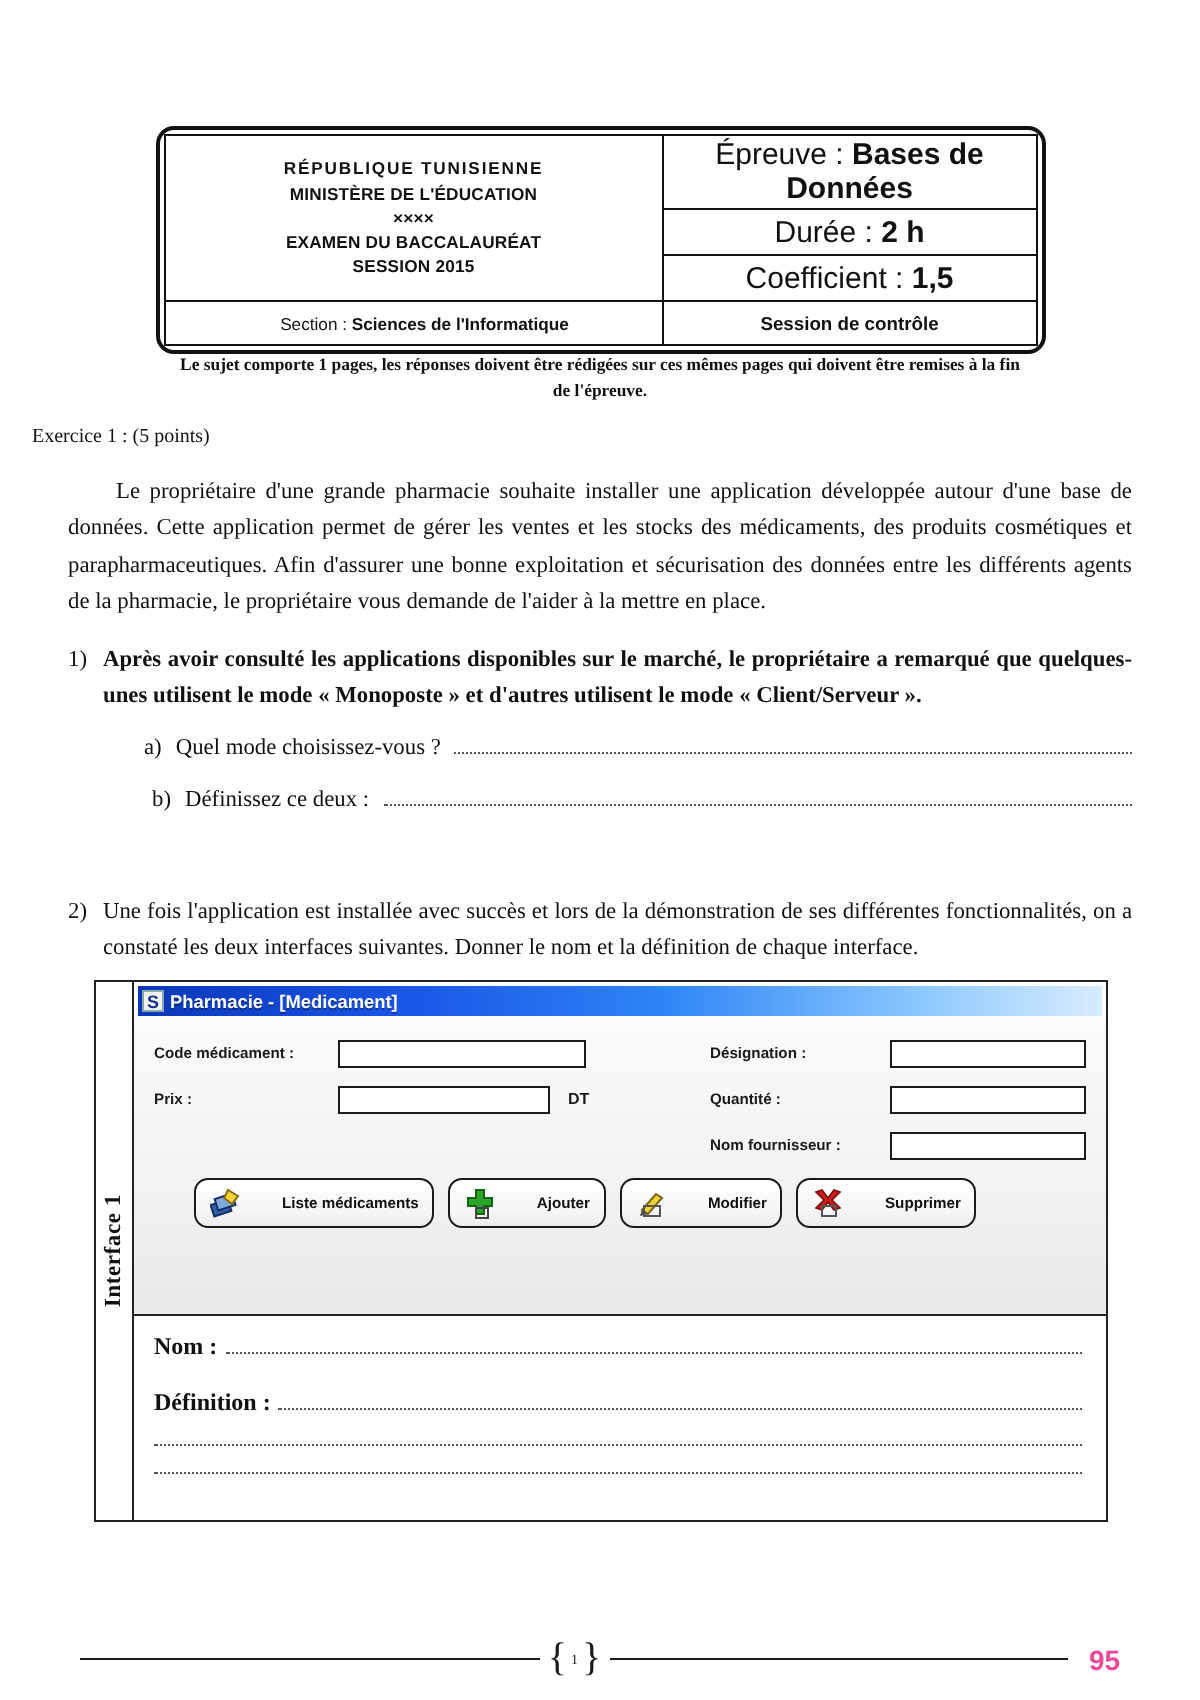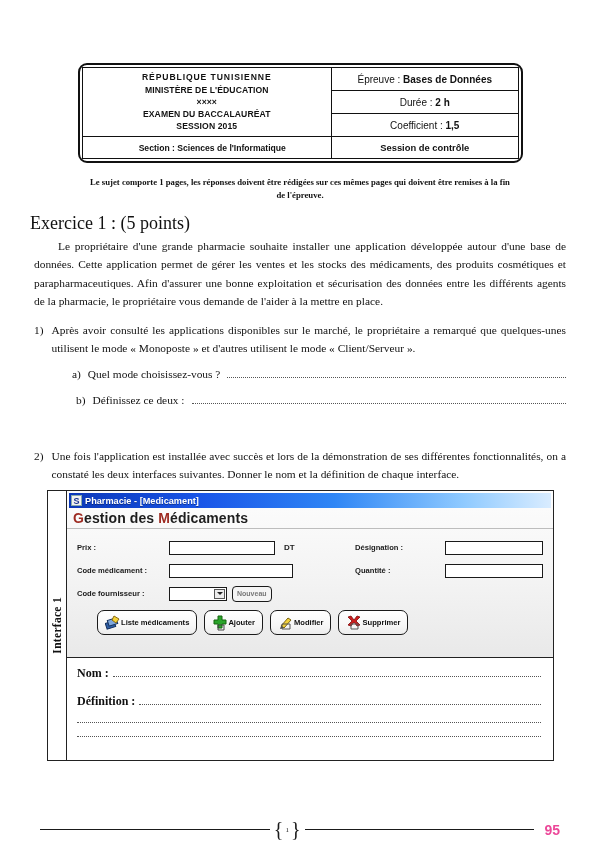--- a/index.html
+++ b/index.html
@@ -39,44 +39,44 @@
     padding: 1px 2px;
   }
   .hdr-left {
     width: 57%;
     font-size: 8.6px;
     font-weight: bold;
     line-height: 1.42;
     letter-spacing: .1px;
   }
   .hdr-left .l1 { letter-spacing: .9px; }
-  .hdr-right { font-size: 10px; height: 23px; }
+  .hdr-right { font-size: 15px; height: 23px; }
   .hdr-right b { font-weight: bold; }
   .hdr-right .lbl { font-weight: normal; }
   .sec-left { font-size: 8.6px; height: 22px; }
-  .sec-left .lbl { font-weight: bold; margin-left: 11px; }
+  .sec-left .lbl { font-weight: normal; margin-left: 11px; }
   .sec-left b { font-weight: bold; }
   .sec-right { font-size: 9.4px; font-weight: bold; height: 22px; }
 
   
   .notice {
     position: absolute;
     left: 90px; top: 176px; width: 420px;
     text-align: center;
     font-size: 8.7px;
     font-weight: bold;
     line-height: 1.45;
     font-family: "Liberation Serif", serif;
   }
 
   
   .ex-title {
     position: absolute;
-    left: 30px; top: 213px;
-    font-size: 18px;
+    left: 16px; top: 213px;
+    font-size: 10px;
     font-family: "Liberation Serif", serif;
   }
 
   
   .intro {
     position: absolute;
     left: 34px; top: 237px; width: 532px;
     font-size: 11.4px;
     line-height: 1.62;
     text-align: justify;
@@ -86,21 +86,21 @@
   
   .q1 {
     position: absolute;
     left: 34px; top: 321px; width: 532px;
     font-size: 11.4px;
     line-height: 1.62;
     display: flex;
     gap: 8px;
   }
   .q1 .num { flex: 0 0 auto; }
-  .q1 .txt { flex: 1 1 auto; text-align: justify; }
+  .q1 .txt { flex: 1 1 auto; text-align: justify; font-weight: bold; }
 
   .sub {
     position: absolute;
     left: 72px; width: 494px;
     font-size: 11.4px;
     display: flex;
     align-items: baseline;
     gap: 7px;
   }
   .sub-a { top: 368px; }
@@ -279,21 +279,21 @@
     padding: 5px 0 0 20px;
   }
   .abtn {
     border: 1.5px solid #1a1a1a;
     border-radius: 7px;
     background: linear-gradient(180deg,#ffffff 0%,#f7f7f7 60%,#ededed 100%);
     height: 25px;
     display: flex;
     align-items: center;
     padding: 0 7px;
-    gap: 0;
+    gap: 20px;
     font-family: "Liberation Sans", sans-serif;
     font-size: 7.6px;
     font-weight: bold;
     color: #111;
     white-space: nowrap;
   }
   .abtn .ic { width: 16px; height: 16px; flex: 0 0 16px; }
 
   
   .answer {
@@ -406,63 +406,55 @@
 
   <div class="iface-right">
 
     <div class="app-win">
 
       <div class="title-bar">
         <span class="sysicon">S</span>
         <span class="ttext">Pharmacie - [Medicament]</span>
       </div>
 
-      <div class="app-head">
-        <span class="red">G</span><span>estion des </span><span class="red">M</span><span>édicaments</span>
-      </div>
 
       <div class="form-area">
         <div class="form-grid">
 
           <div class="col-left">
+
+            <div class="frow">
+              <span class="flabel">Code médicament :</span>
+              <span class="inp inp-wide"></span>
+            </div>
 
             <div class="frow">
               <span class="flabel">Prix    :</span>
               <span class="inp inp-mid"></span>
               <span class="unit">DT</span>
             </div>
 
-            <div class="frow">
-              <span class="flabel">Code médicament :</span>
-              <span class="inp inp-wide"></span>
-            </div>
-
-            <div class="frow">
-              <span class="flabel">Code fournisseur :</span>
-              <span class="combo">
-                <span class="arrow">
-                    <i></i>
-                  </span>
-              </span>
-              <span class="btn-nouveau">Nouveau</span>
-            </div>
           </div>
 
           <div class="col-right">
 
             <div class="frow">
               <span class="flabel">Désignation :</span>
               <span class="inp inp-right"></span>
             </div>
 
             <div class="frow">
               <span class="flabel">Quantité   :</span>
               <span class="inp inp-right"></span>
             </div>
 
+            <div class="frow">
+              <span class="flabel">Nom fournisseur :</span>
+              <span class="inp inp-right"></span>
+            </div>
           </div>
         </div>
 
         <div class="btn-row">
 
           <div class="abtn">
             <span class="ic">
               <svg viewBox="0 0 16 16" width="16" height="16">
                 <rect x="1" y="7" width="9" height="6" transform="rotate(-18 5.5 10)" fill="#2f5fa8" stroke="#14305c" stroke-width="1"></rect>
                 <rect x="3" y="4" width="9" height="6" transform="rotate(-18 7.5 7)" fill="#7fa8dd" stroke="#14305c" stroke-width="1"></rect>

